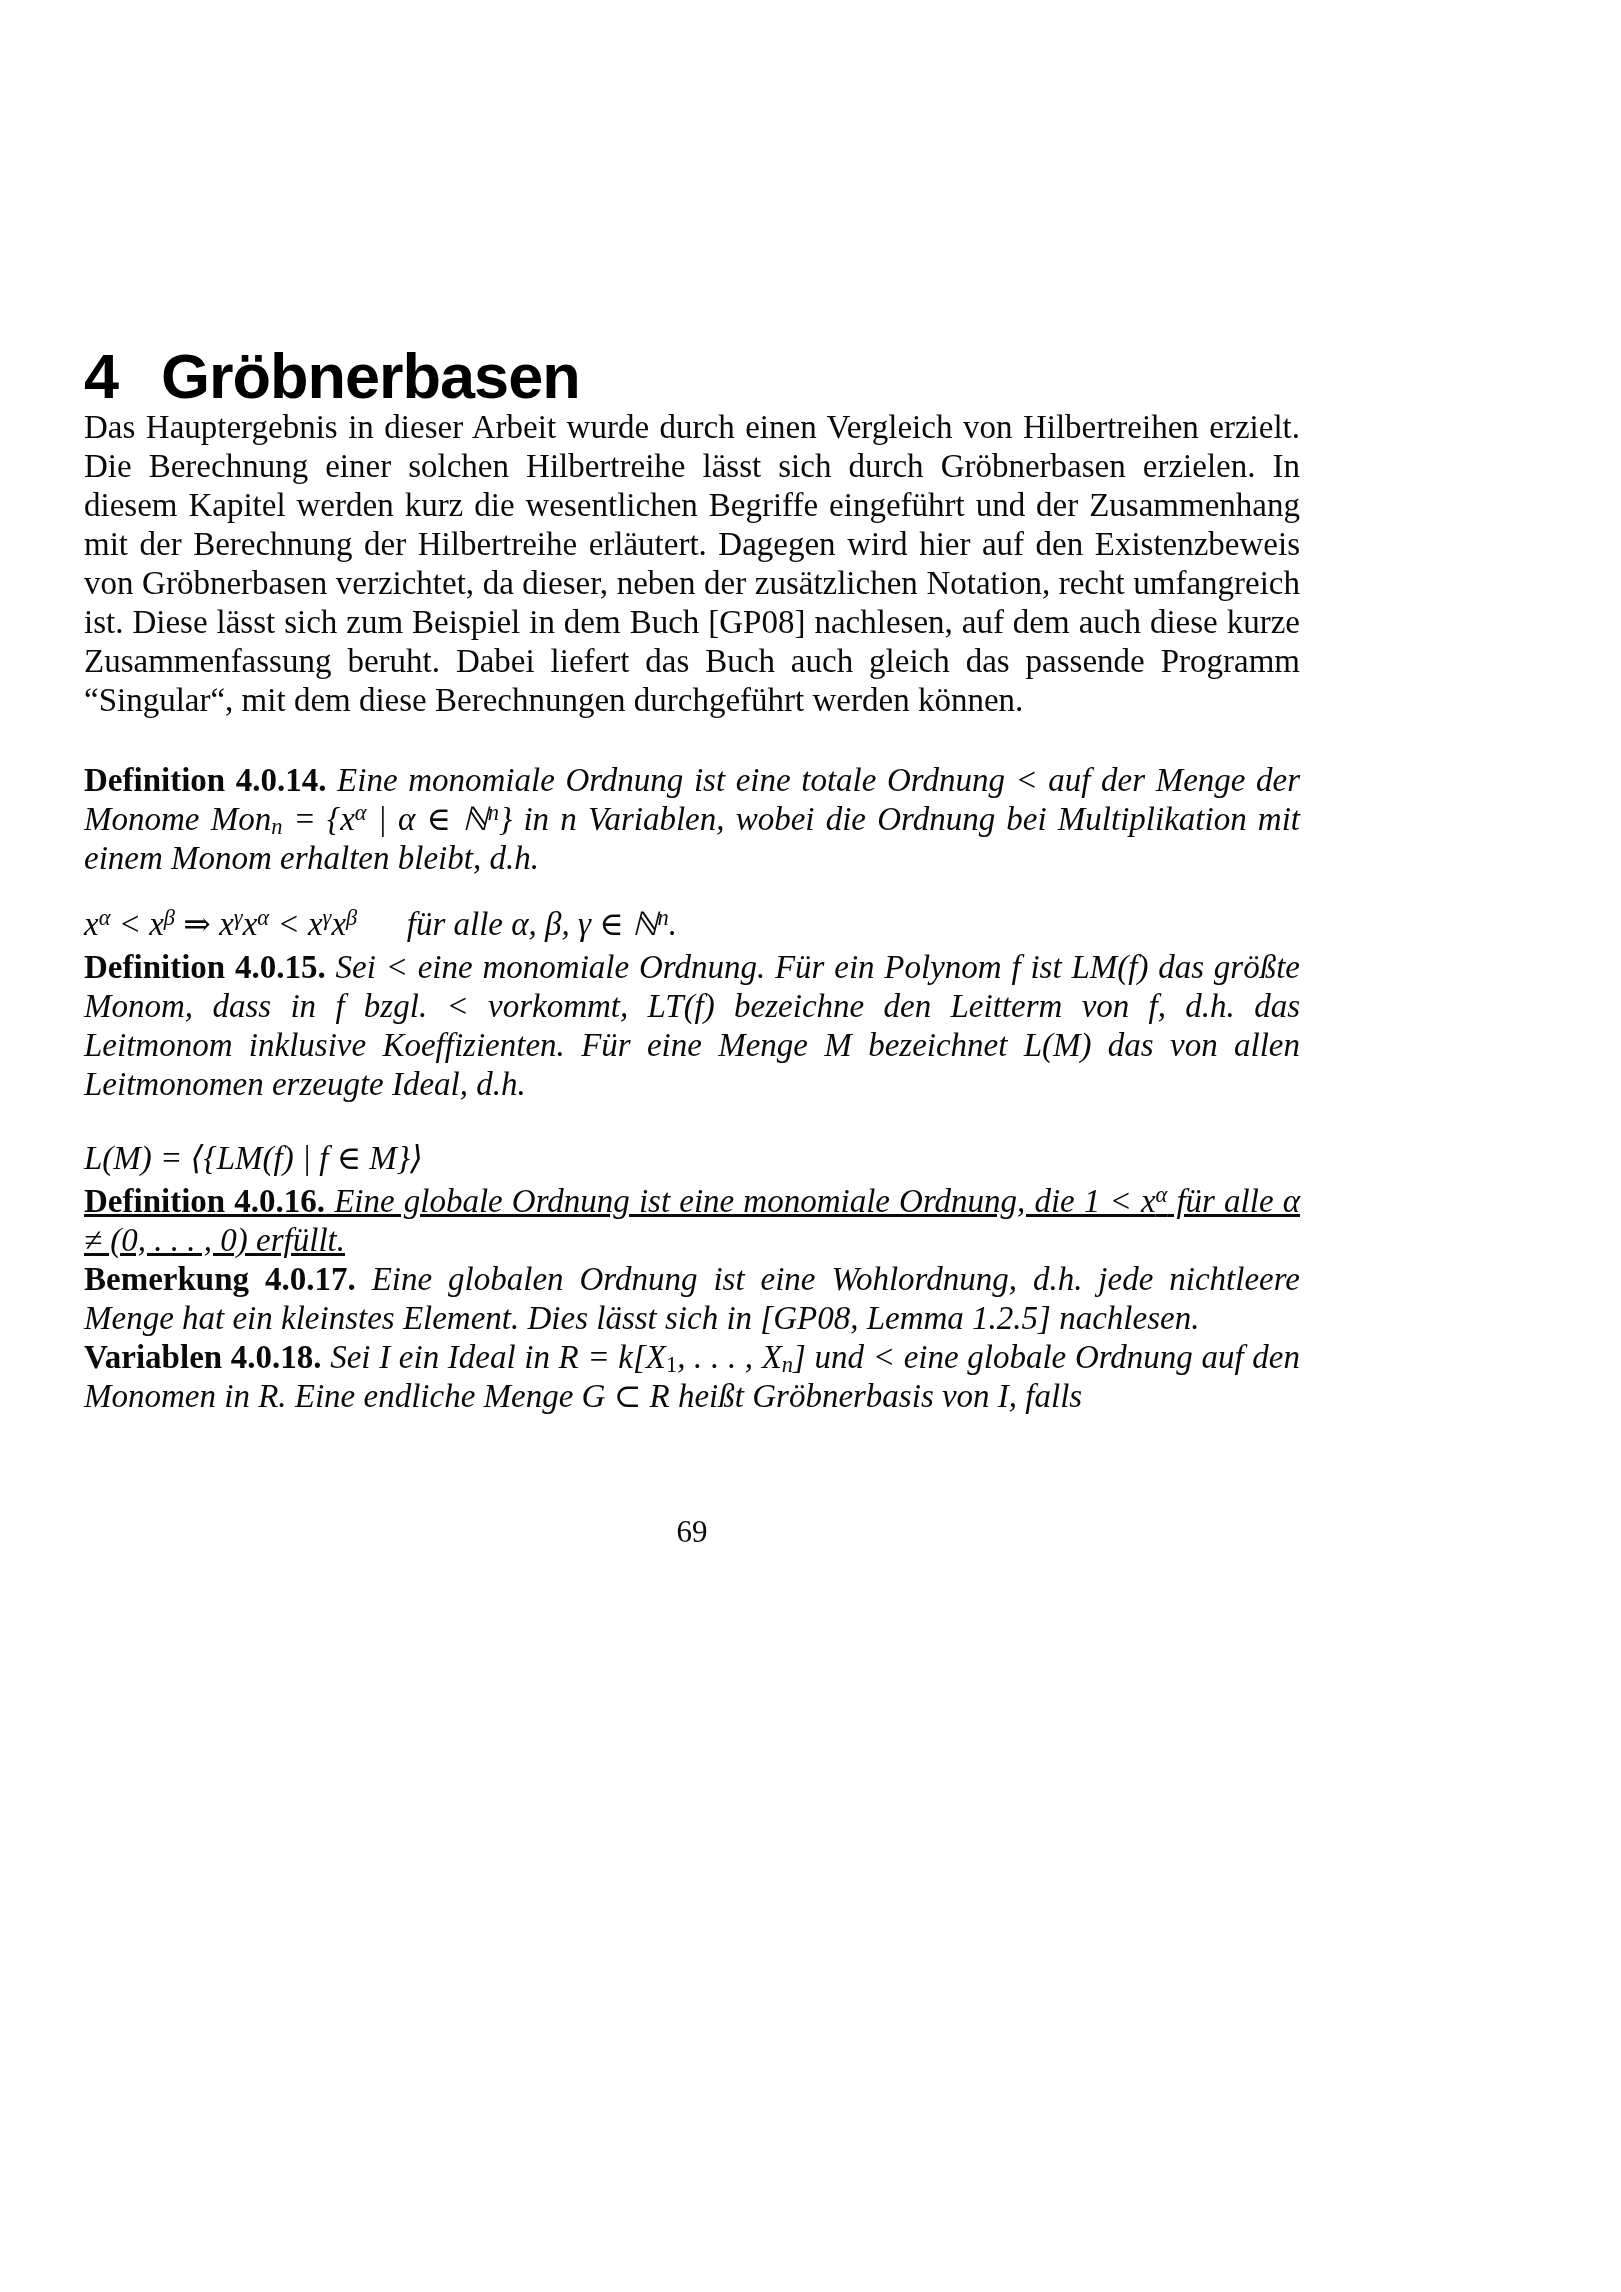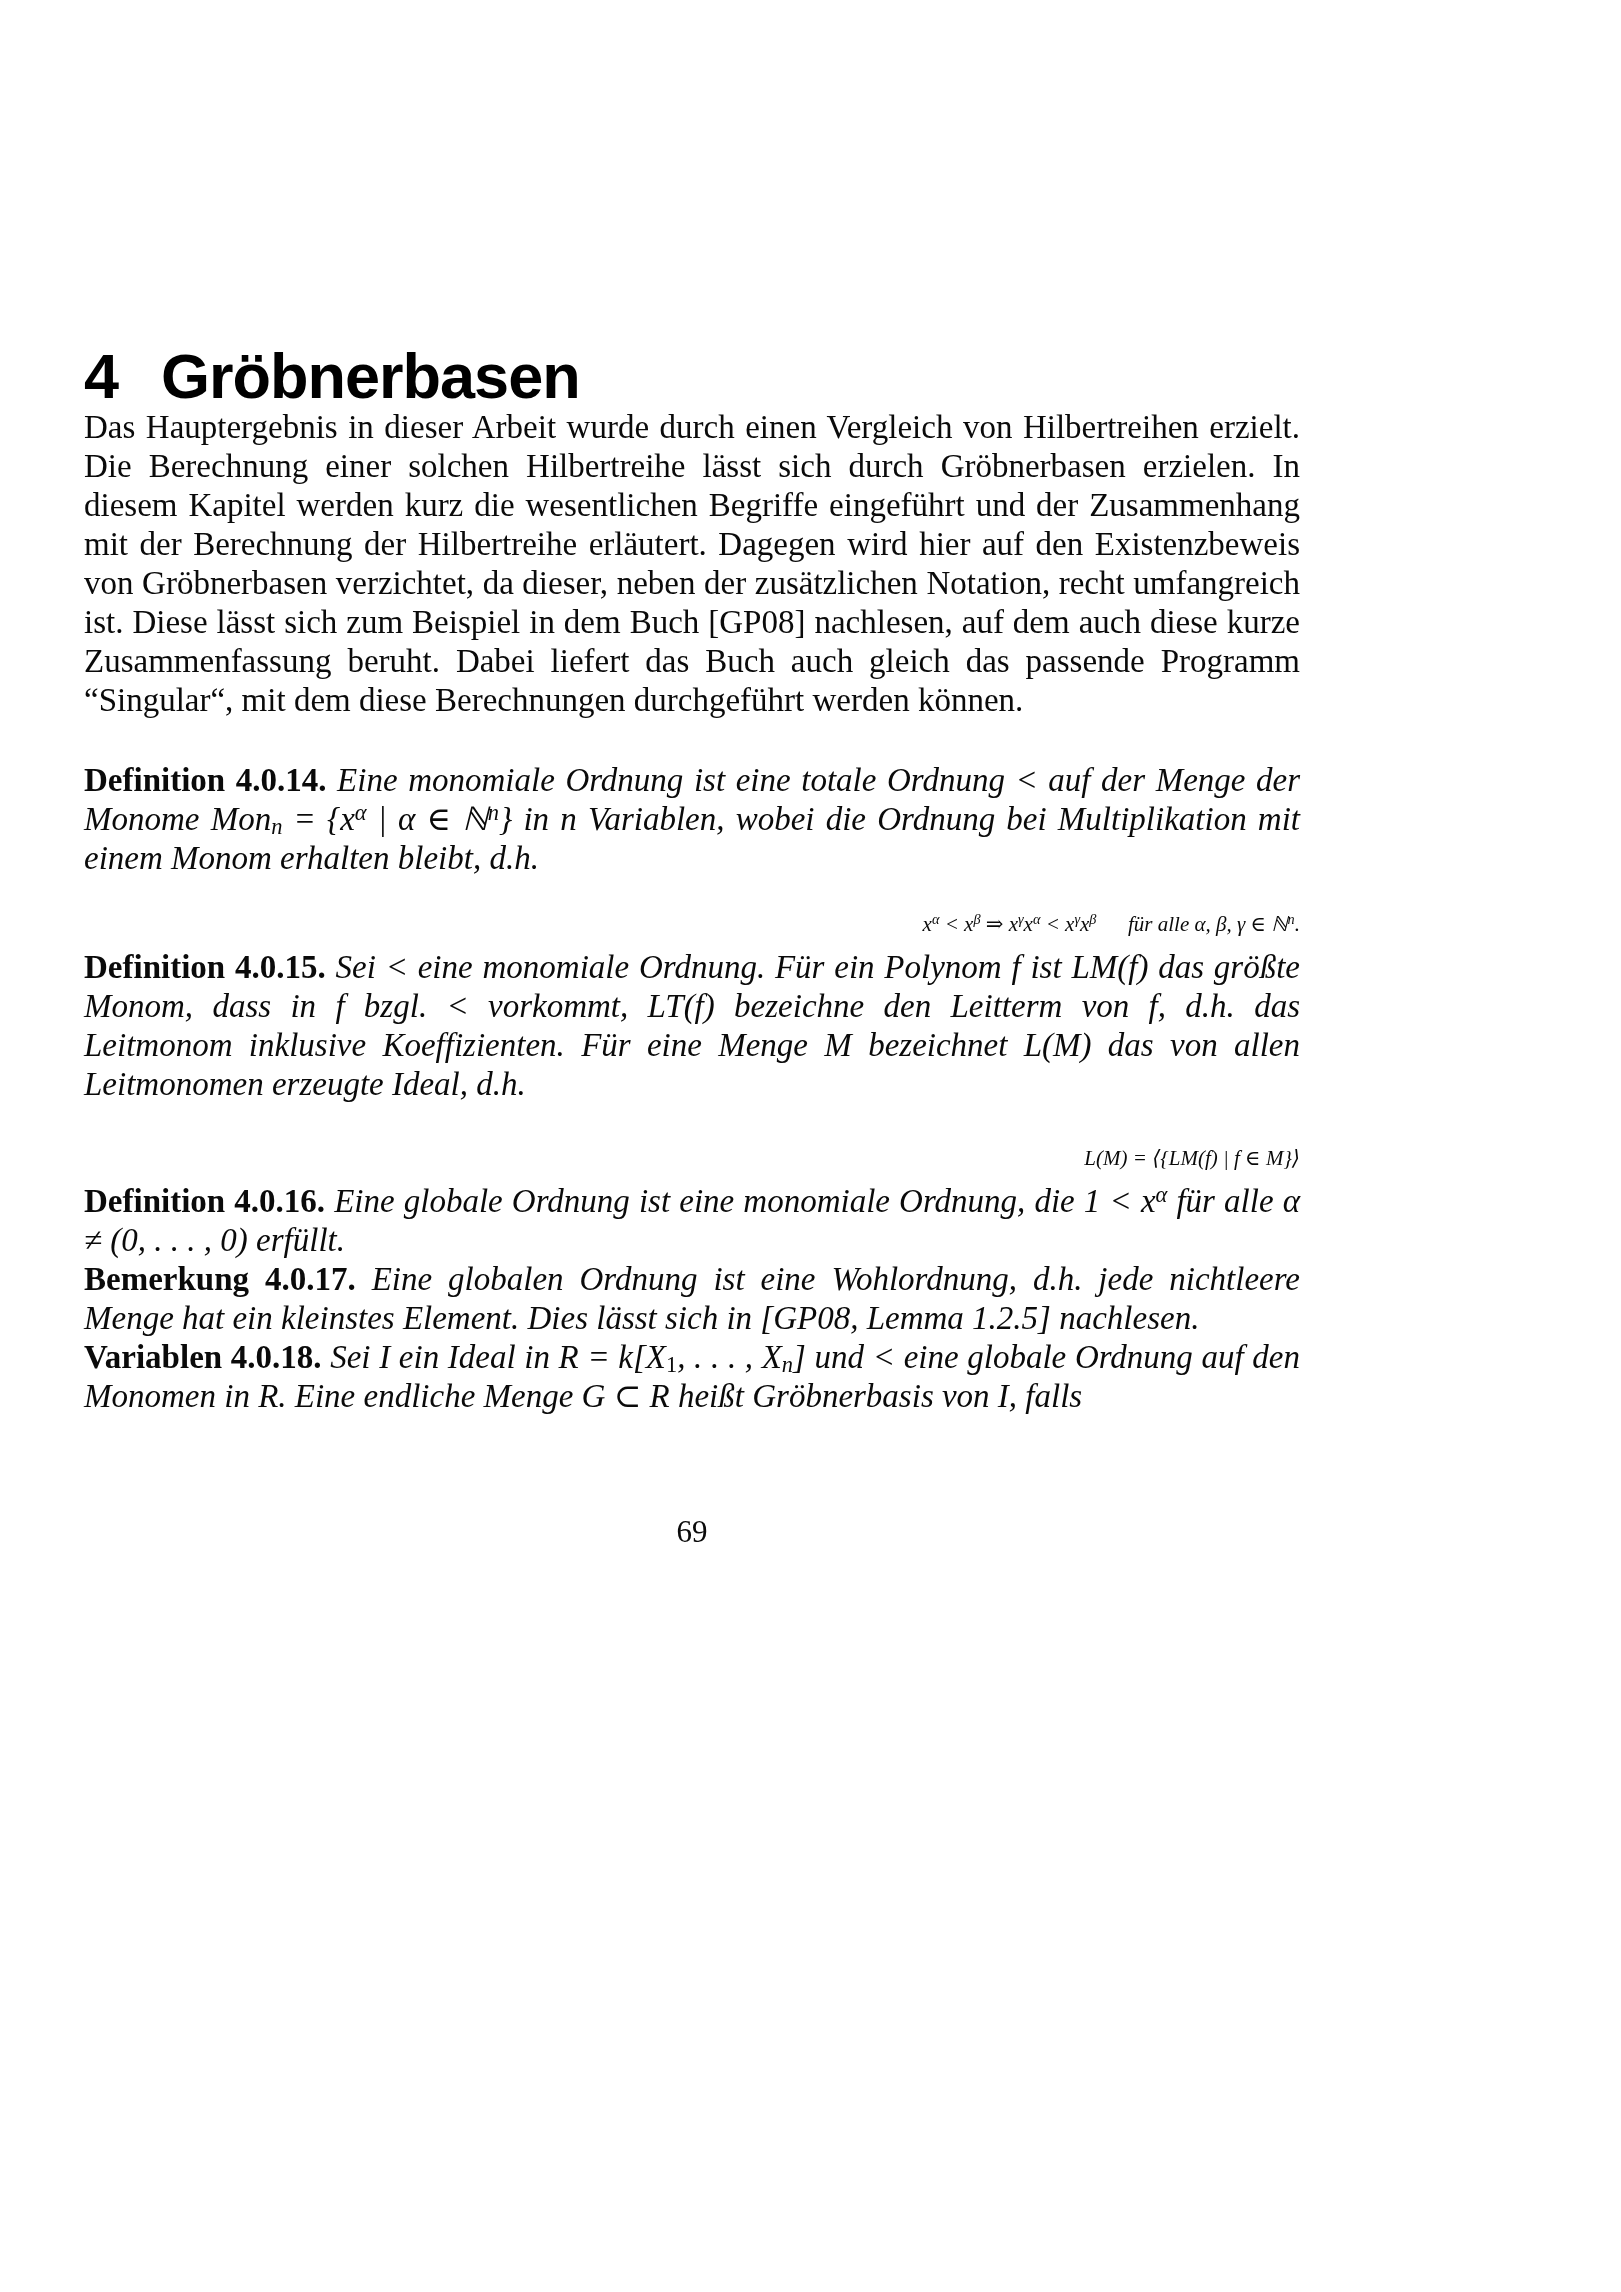--- a/index.html
+++ b/index.html
@@ -36,30 +36,30 @@
   }
   .ch-title { margin-left: 43px; }
   p.para {
     margin: 0;
     padding: 0;
     font-size: 33px;
     line-height: 39px;
     text-align: justify;
   }
   .formula {
-    font-size: 21px;
+    font-size: 33px;
     line-height: 47px;
-    text-align: right;
+    text-align: left;
   }
   .p-intro  { margin-top: 63px; min-height: 353px; }
   .p-def14  { margin-top: 37px; min-height: 118px; }
   .f-1      { margin-top: 21.6px; }
   .p-def15  { margin-top: 43px; min-height: 157px; }
   .f-2      { margin-top: 30px; }
-  .p-def16  { margin-top: 38px; min-height: 78px; }
+  .p-def16  { margin-top: 38px; min-height: 78px; text-decoration: underline; }
   .p-bem17  { margin-top: 29px; min-height: 78px; }
   .p-def18  { margin-top: 31px; min-height: 78px; }
   .f-3      { margin-top: 37px; }
   .p-min    { margin-top: 26.5px; min-height: 39px; }
   .p-thm19  { margin-top: 34px; min-height: 78px; }
   .page-number {
     margin-top: 96px;
     text-align: center;
     font-size: 31px;
     line-height: 39px;

